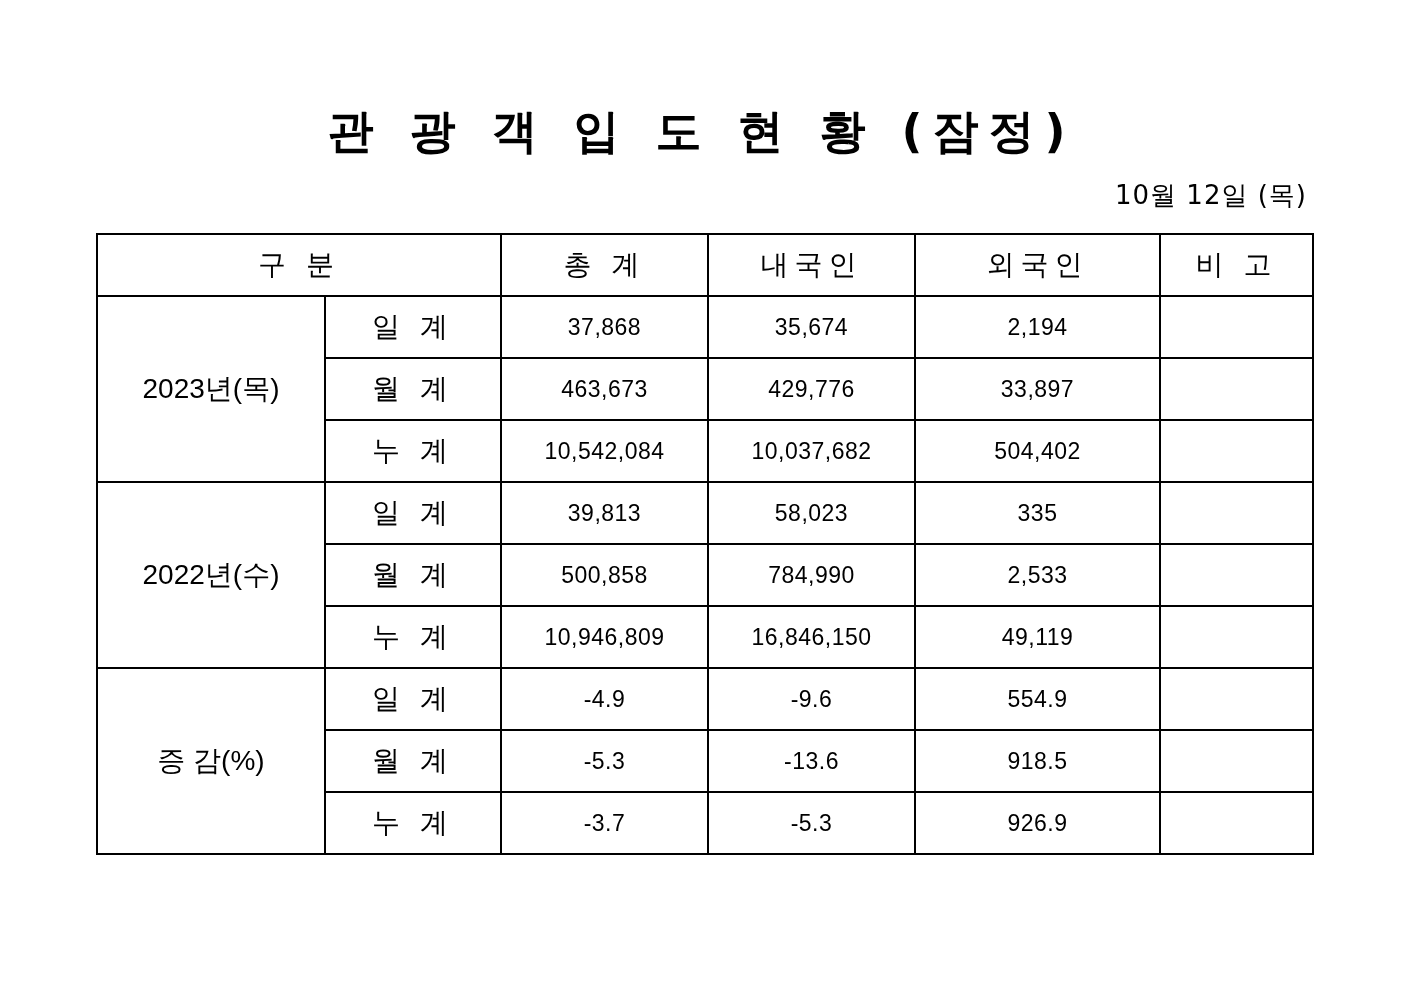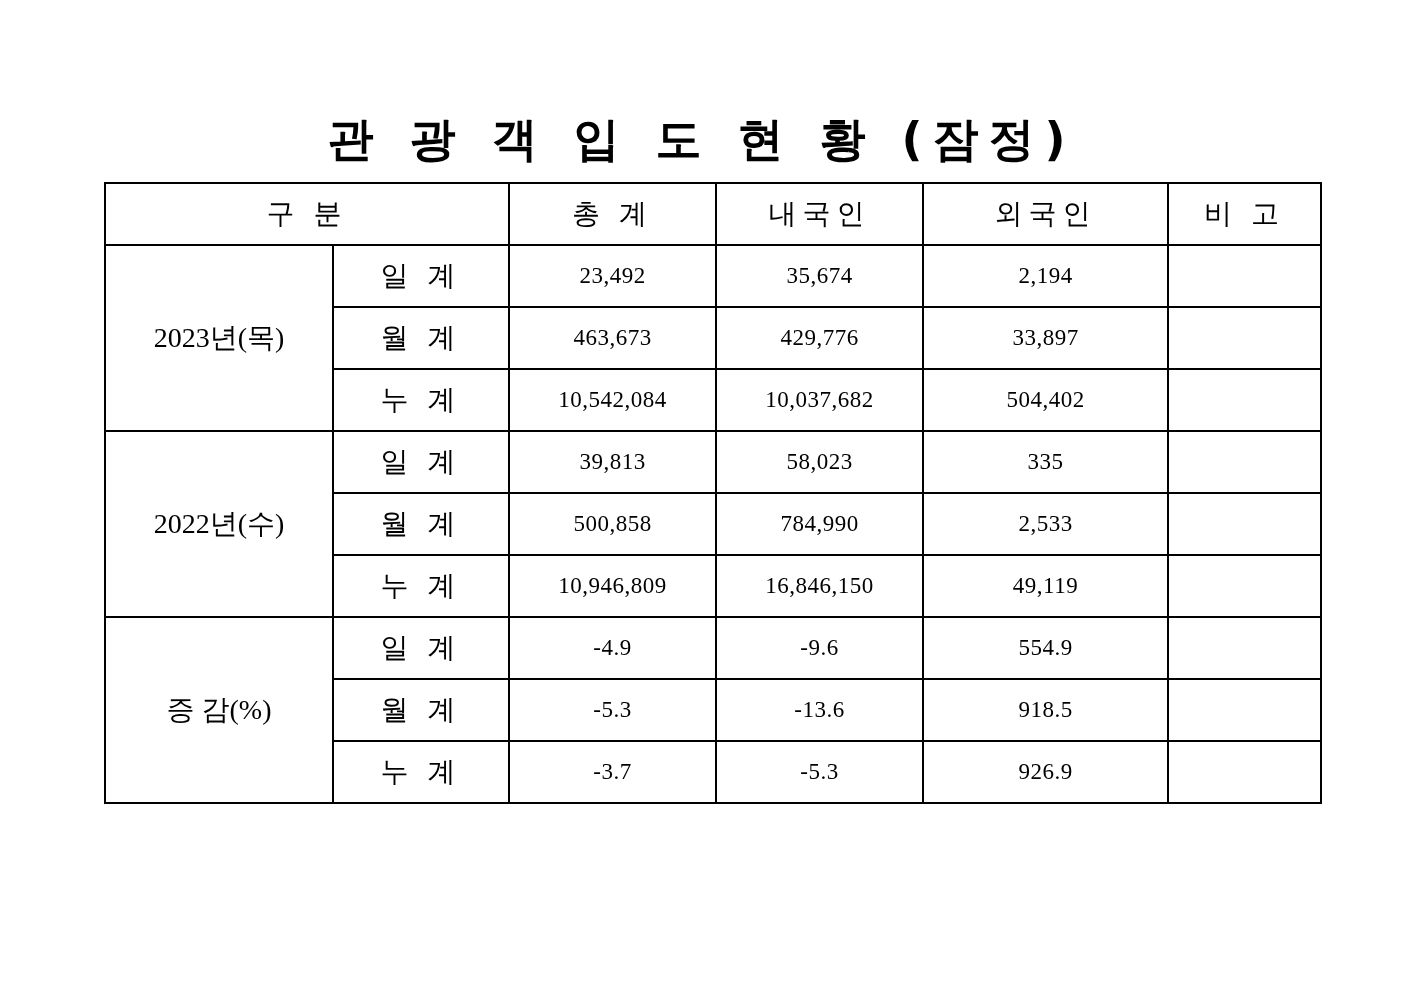--- a/index.html
+++ b/index.html
@@ -12,21 +12,21 @@
     height: 992px;
     font-family: "Liberation Sans", sans-serif;
     color: #000000;
     position: relative;
     overflow: hidden;
   }
   .page {
     width: 1403px;
     height: 836px;
     box-sizing: border-box;
-    padding: 12px;
+    padding: 4px;
     position: relative;
   }
   .doc-title {
     text-align: center;
     font-size: 46px;
     font-weight: bold;
     letter-spacing: 10px;
     margin: 0;
     padding-top: 104px;
     line-height: 1.0;
@@ -43,21 +43,21 @@
   }
   .table-wrap {
     margin-top: 20px;
     padding-left: 92px;
     padding-right: 92px;
   }
   table.stats {
     border-collapse: collapse;
     width: 1216px;
     table-layout: fixed;
-    font-family: Liberation Serif, serif;
+    font-family: Liberation Sans, sans-serif;
   }
   table.stats td, table.stats th {
     border: 2px solid #000000;
     text-align: center;
     vertical-align: middle;
     padding: 0;
     height: 60px;
     font-weight: normal;
   }
   th.head {
@@ -87,20 +87,21 @@
   .col-for { width: 245px; }
   .col-note { width: 153px; }
   .thick-top td { border-top-width: 3px; }
 </style>
 </head>
 <body>
 
 <div class="page">
 
   <h1 class="doc-title">관 광 객 입 도 현 황 (잠정)</h1>
+  <div class="doc-date">10월 12일 (목)</div>
 
   <div class="table-wrap">
     <table class="stats">
       <colgroup>
         <col class="col-group">
         <col class="col-sub">
         <col class="col-total">
         <col class="col-dom">
         <col class="col-for">
         <col class="col-note">
@@ -111,21 +112,21 @@
           <th class="head">총  계</th>
           <th class="head">내국인</th>
           <th class="head">외국인</th>
           <th class="head">비  고</th>
         </tr>
       </thead>
       <tbody>
         <tr>
           <td class="group" rowspan="3">2023년(목)</td>
           <td class="sub">일 계</td>
-          <td class="num">23,492</td>
+          <td class="num">37,868</td>
           <td class="num">35,674</td>
           <td class="num">2,194</td>
           <td class="note"></td>
         </tr>
         <tr>
           <td class="sub">월 계</td>
           <td class="num">463,673</td>
           <td class="num">429,776</td>
           <td class="num">33,897</td>
           <td class="note"></td>

